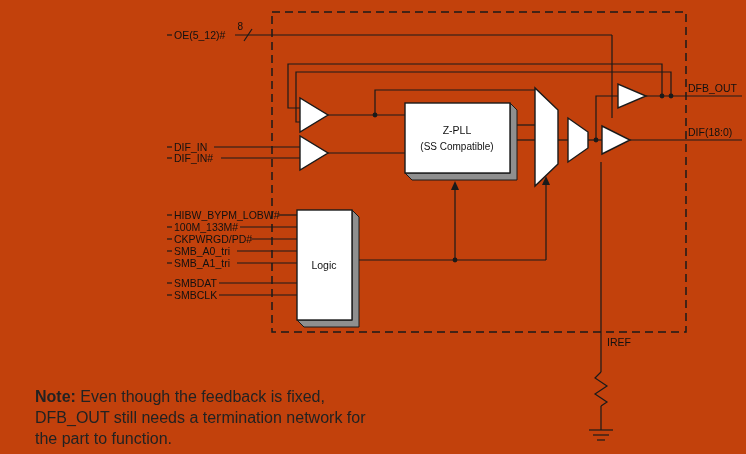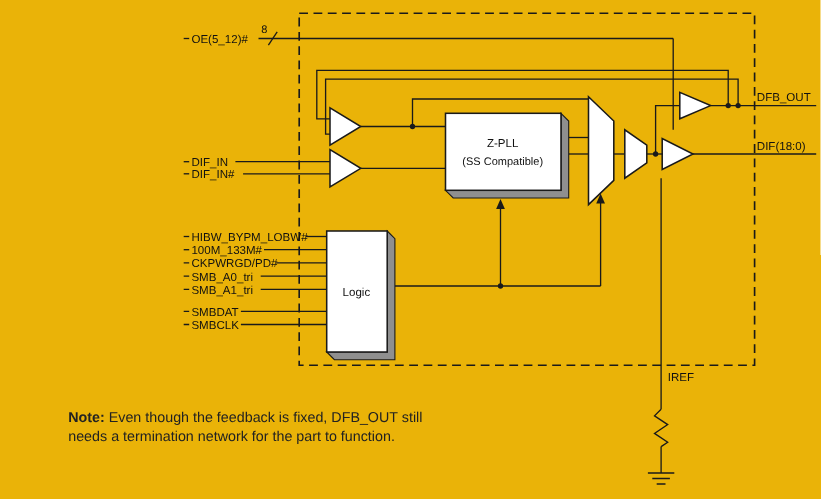--- a/index.html
+++ b/index.html
@@ -1,45 +1,44 @@
 <!DOCTYPE html>
 <html><head>
 <meta charset="utf-8">
 <style>
   html, body { margin: 0; padding: 0; background: #ffffff; }
   .stage {
     position: relative;
     width: 746px;
     height: 454px;
-    background: #eab308;
+    background: #c2410c;
     font-family: "Liberation Sans", sans-serif;
     overflow: hidden;
   }
   .stage svg { position: absolute; left: 0; top: 0; }
   svg text {
     font-family: "Liberation Sans", sans-serif;
     font-size: 10.5px;
     fill: #111111;
   }
   svg text.small { font-size: 10px; }
   .wire { stroke: #1a1a1a; stroke-width: 1.2; fill: none; }
   .shape { stroke: #1a1a1a; stroke-width: 1.4; fill: #ffffff; }
   .shadow { stroke: #1a1a1a; stroke-width: 1; fill: #8f8f8f; }
   .dot { fill: #1a1a1a; stroke: none; }
   .arrow { fill: #1a1a1a; stroke: none; }
   .boundary { fill: none; stroke: #1a1a1a; stroke-width: 1.5; stroke-dasharray: 8 5; }
   .note {
     position: absolute;
     left: 35px;
-    top: 372px;
+    top: 387px;
     width: 340px;
-    font-size: 13px;
+    font-size: 16px;
     line-height: 1.3;
     color: #222222;
-    margin-left: 27px;
   }
 </style>
 </head>
 <body>
 
 <div class="stage">
   <svg width="746" height="454" viewBox="0 0 746 454">
 
     <rect class="boundary" x="272" y="12" width="414" height="320"></rect>
 

